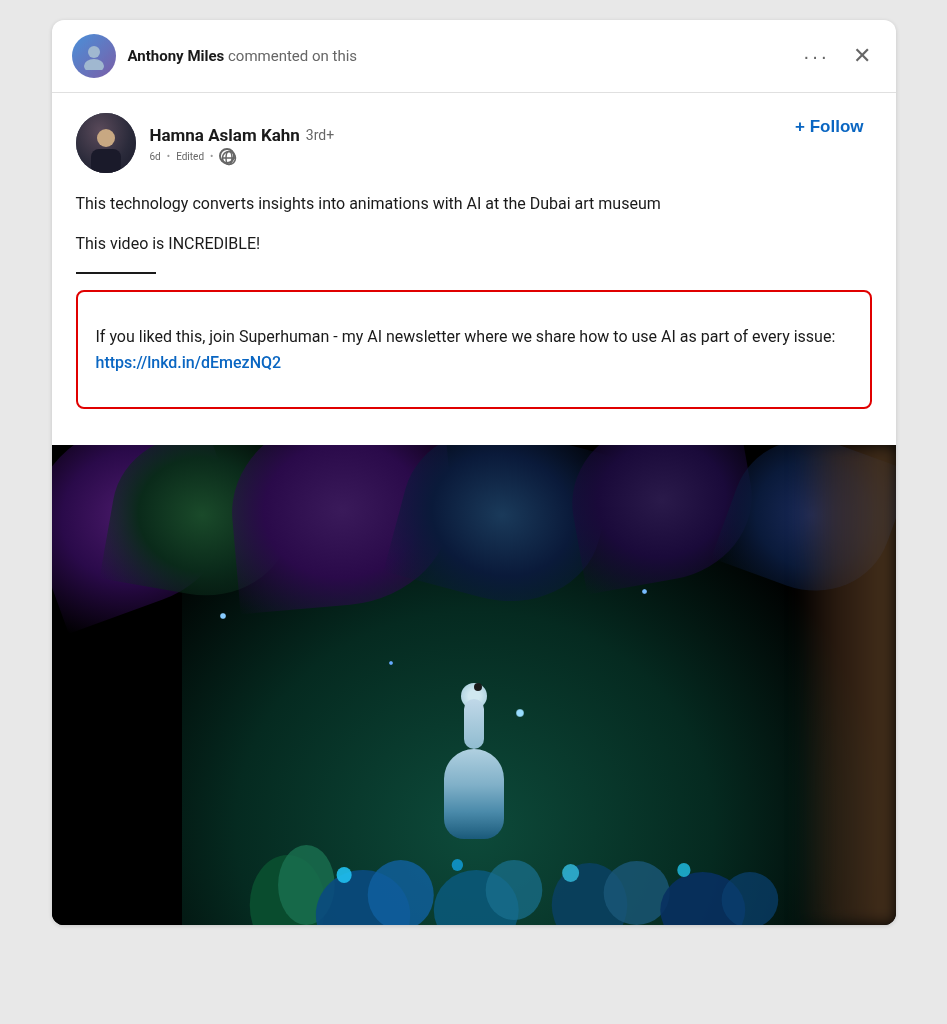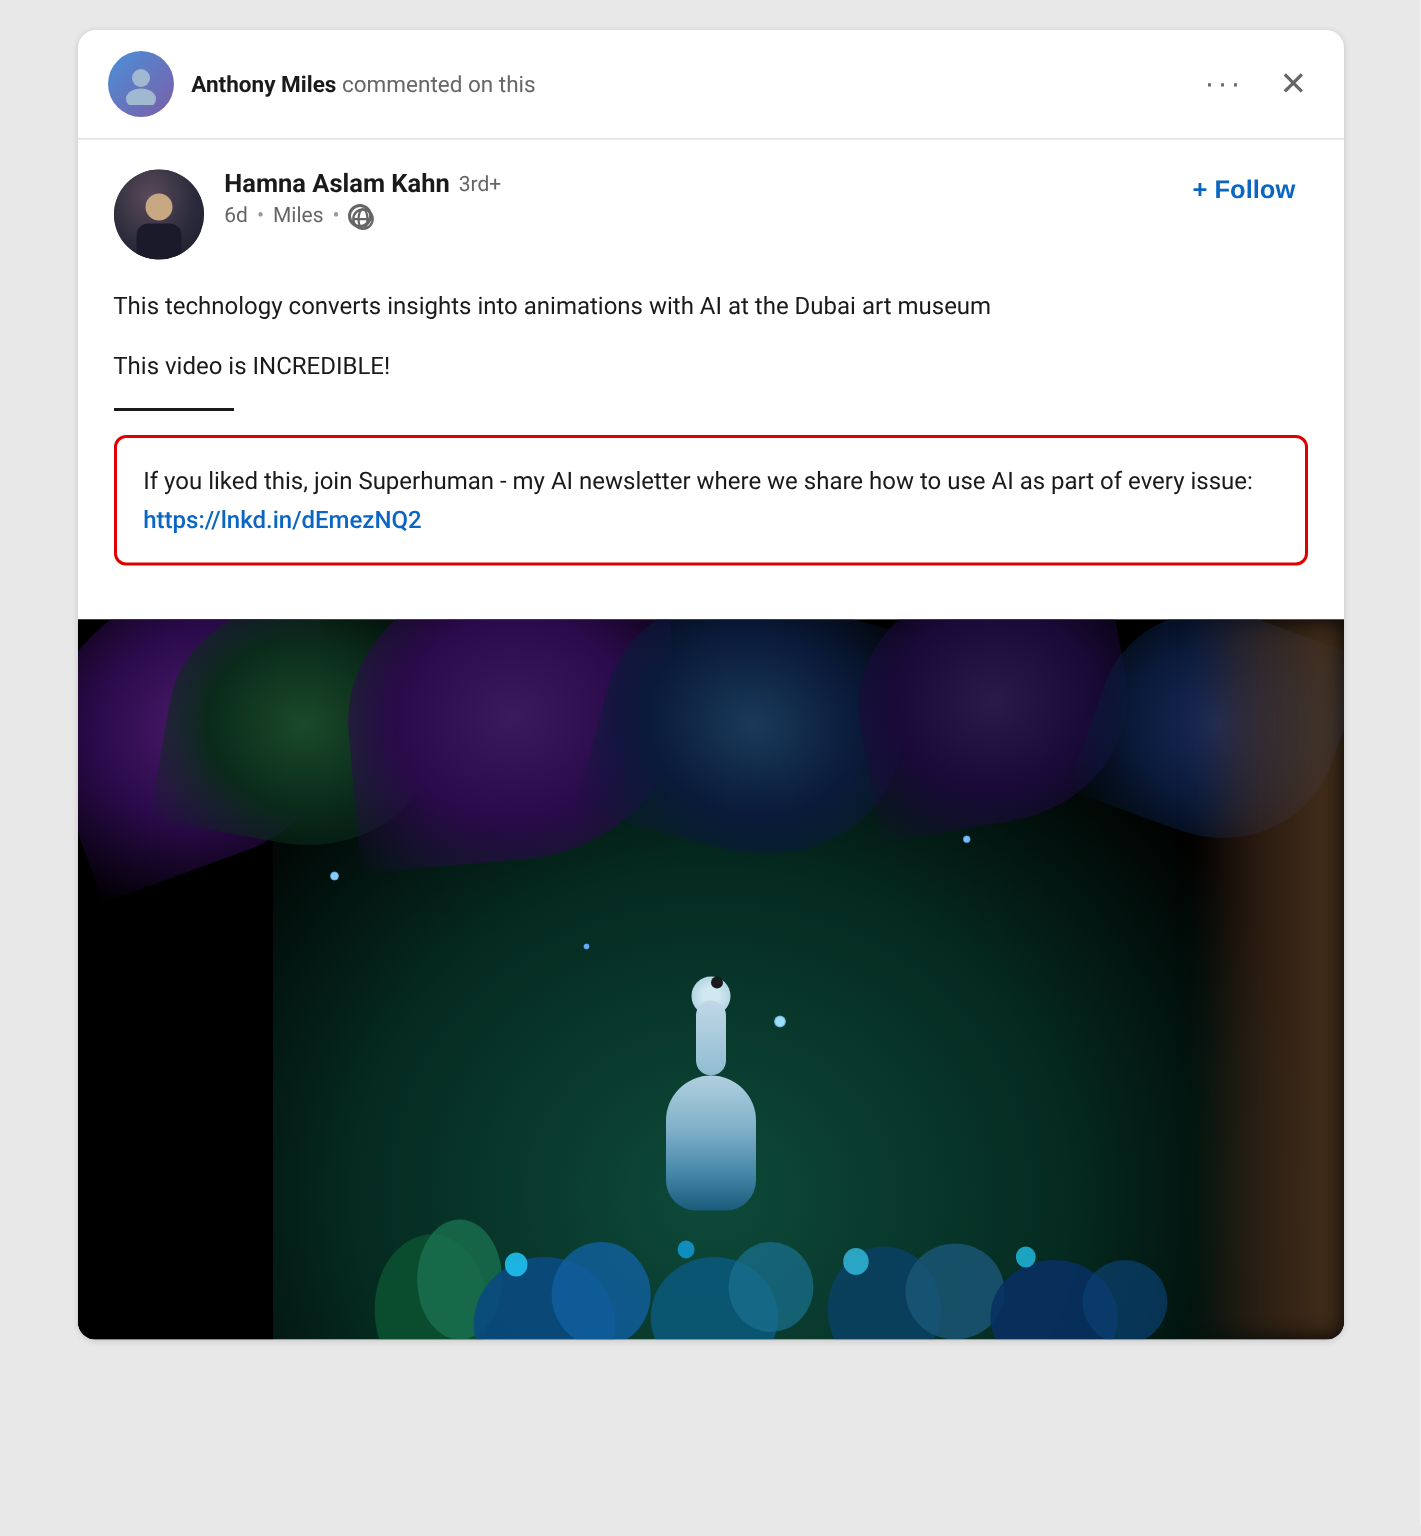--- a/index.html
+++ b/index.html
@@ -146,20 +146,21 @@
     .person-body {
       width: 30px;
       height: 24px;
       background: #1a1a2a;
       border-radius: 8px 8px 0 0;
       margin: 0 auto;
     }
 
     .author-info {
       flex: 1;
+      margin-top: 12px;
     }
 
     .author-name-row {
       display: flex;
       align-items: center;
       gap: 6px;
       margin-bottom: 3px;
     }
 
     .author-name {
@@ -178,21 +179,21 @@
       font-size: 13px;
       color: #666;
       margin-bottom: 4px;
       line-height: 1.4;
     }
 
     .post-meta {
       display: flex;
       align-items: center;
       gap: 6px;
-      font-size: 14px;
+      font-size: 10px;
       color: #666;
     }
 
     .post-meta .dot {
       color: #999;
     }
 
     .globe-icon {
       display: inline-block;
       width: 16px;
@@ -235,21 +236,21 @@
       width: 80px;
       height: 2px;
       background: #1a1a1a;
       margin: 16px 0;
     }
 
     
     .newsletter-box {
       border: 2.5px solid #e00000;
       border-radius: 8px;
-      padding: 16px 18px;
+      padding: 32px 18px;
       margin: 16px 0;
       font-size: 16px;
       line-height: 1.6;
       color: #1a1a1a;
     }
 
     .newsletter-link {
       color: #0a66c2;
       text-decoration: none;
       font-weight: 500;
@@ -455,21 +456,21 @@
         </div>
       </div>
       <div class="author-info">
         <div class="author-name-row">
           <span class="author-name">Hamna Aslam Kahn</span>
           <span class="connection-badge">3rd+</span>
         </div>
         <div class="post-meta">
           <span>6d</span>
           <span class="dot">•</span>
-          <span>Miles</span>
+          <span>Edited</span>
           <span class="dot">•</span>
           <span class="globe-icon">
             <svg width="16" height="16" viewBox="0 0 16 16" fill="none">
               <circle cx="8" cy="8" r="6.5" stroke="#666" stroke-width="1.5" fill="none"></circle>
               <ellipse cx="8" cy="8" rx="3" ry="6.5" stroke="#666" stroke-width="1.5" fill="none"></ellipse>
               <line x1="1.5" y1="8" x2="14.5" y2="8" stroke="#666" stroke-width="1.5"></line>
             </svg>
           </span>
         </div>
       </div>

